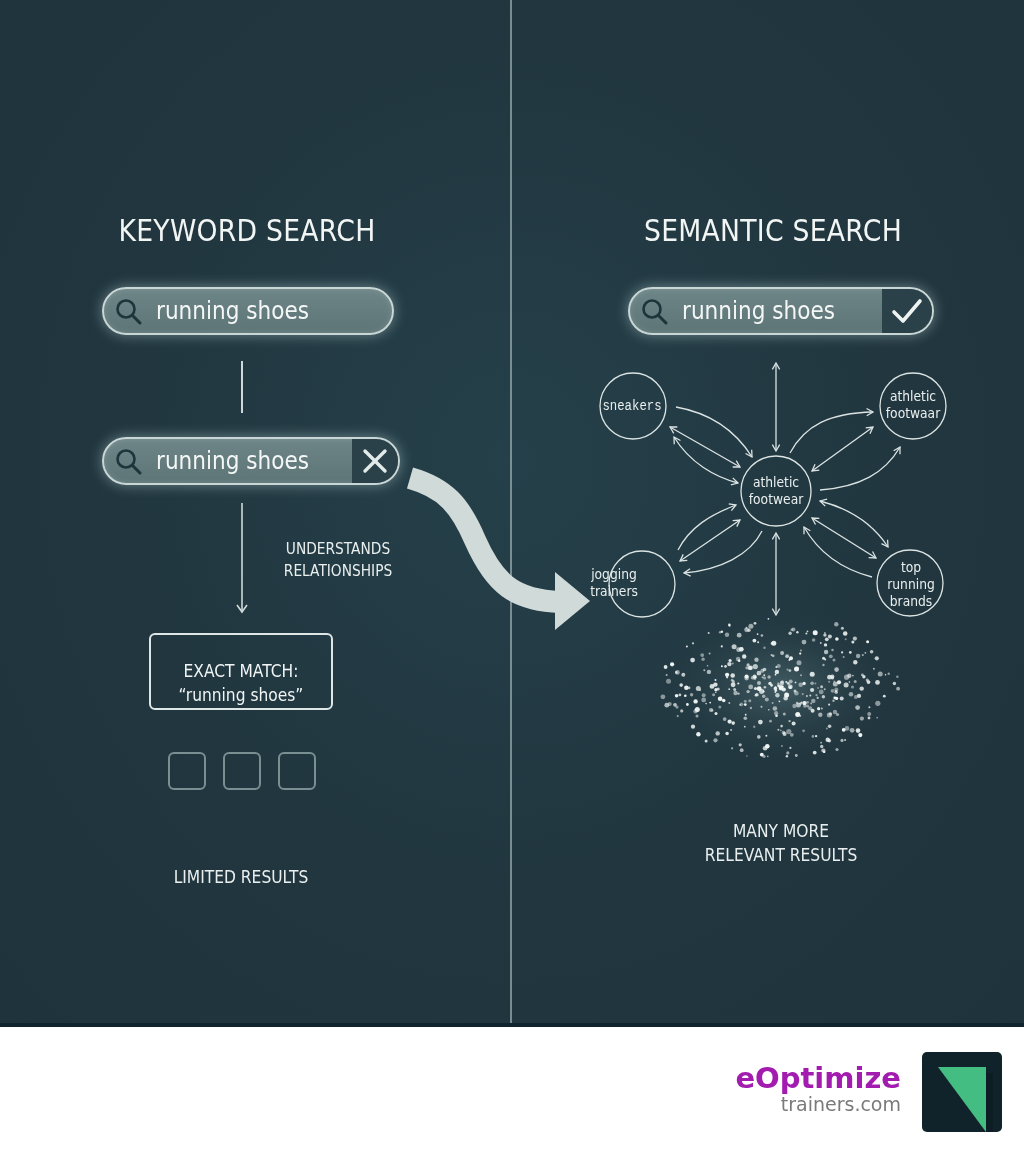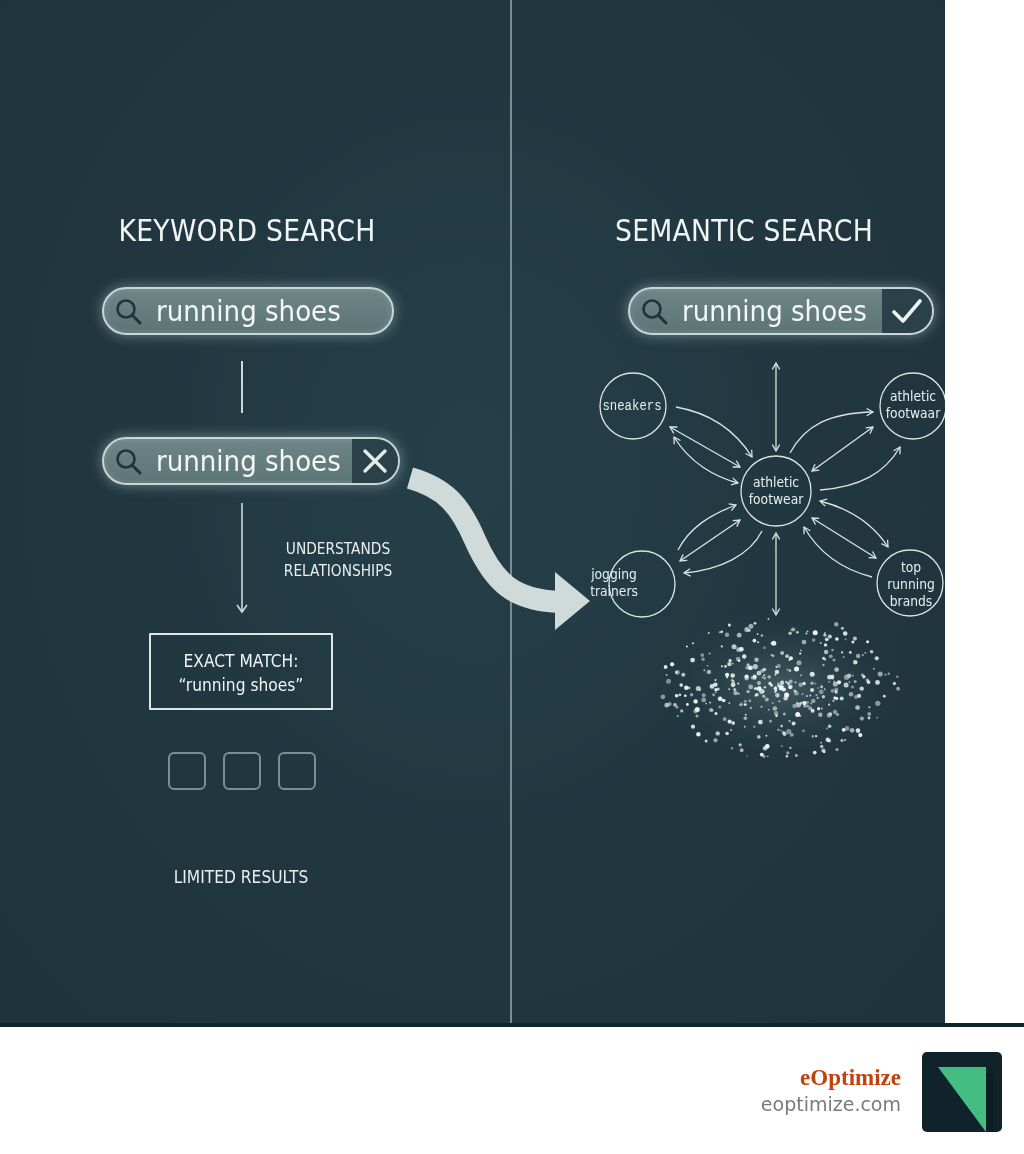--- a/index.html
+++ b/index.html
@@ -2,21 +2,21 @@
 <html><head>
   <meta charset="utf-8">
   <style>
     html, body { margin: 0; padding: 0; }
     body {
       width: 1024px; height: 1154px; position: relative; overflow: hidden;
       background: #ffffff;
       font-family: "Liberation Sans", "DejaVu Sans", sans-serif;
     }
     .panel {
-      position: absolute; left: 0; top: 0; width: 945px; height: 1024px;
+      position: absolute; left: 0; top: 0; width: 1024px; height: 1024px;
       background: radial-gradient(ellipse at 50% 45%, #25404a 0%, #21363f 55%, #1f333c 100%);
       overflow: hidden;
     }
     .bottom-strip { position: absolute; left: 0; top: 1023px; width: 1024px; height: 4px; background: #0f242c; }
     .divider { position: absolute; left: 510px; top: 0; width: 2px; height: 1024px; background: #8fa4a8; opacity: .8; }
 
     .heading {
       position: absolute; color: #f1f5f4; font-size: 31px; letter-spacing: .3px;
       text-align: center; white-space: nowrap; transform: translateX(-50%);
       font-family: "DejaVu Sans", sans-serif; font-weight: normal;
@@ -26,56 +26,56 @@
 
     .search {
       position: absolute; height: 48px; border-radius: 26px;
       background: linear-gradient(180deg, #6d8587 0%, #5d7577 100%);
       border: 2px solid #c9d6d6; box-sizing: border-box;
       box-shadow: 0 0 14px rgba(200,225,225,.45), inset 0 0 6px rgba(255,255,255,.15);
       overflow: hidden;
     }
     .search .mag { position: absolute; left: 10px; top: 8px; width: 30px; height: 30px; }
     .search .q {
-      position: absolute; left: 52px; top: 0; line-height: 45px; font-size: 29px; color: #f4f7f6;
+      position: absolute; left: 52px; top: 0; line-height: 45px; font-size: 24px; color: #f4f7f6;
       font-family: "DejaVu Sans", sans-serif; white-space: nowrap;
     }
     .search .q span { display: inline-block; transform: scaleX(.9); transform-origin: left center; }
     .search .end {
       position: absolute; right: 0; top: 0; bottom: 0; width: 46px; background: #2b4149;
     }
     .search .end svg { position: absolute; left: 8px; top: 7px; }
 
     .vline { position: absolute; width: 2px; background: #cfd9d9; }
     .small-label {
       position: absolute; color: #e9efee; font-size: 16px; line-height: 22px; text-align: center;
       font-family: "DejaVu Sans", sans-serif; white-space: nowrap; margin-top: 36px;
     }
     .small-label span { display: block; transform: scaleX(.86); }
 
     .exact-box {
       position: absolute; left: 149px; top: 633px; width: 184px; height: 77px; box-sizing: border-box;
-      border: 2px solid #dfe7e6; border-radius: 1px; color: #f1f5f4; text-align: center;
-      font-size: 18px; line-height: 24px; padding-top: 14px; font-family: "DejaVu Sans", sans-serif;
+      border: 2px solid #dfe7e6; border-radius: 6px; color: #f1f5f4; text-align: center;
+      font-size: 18px; line-height: 24px; padding-top: 24px; font-family: "DejaVu Sans", sans-serif;
     }
     .exact-box span { display: block; transform: scaleX(.86); }
     .result-square {
       position: absolute; top: 752px; width: 38px; height: 38px; box-sizing: border-box;
       border: 2px solid #7a8f92; border-radius: 6px;
     }
     .node-label {
       position: absolute; color: #e9efee; font-size: 14px; line-height: 17px; text-align: center;
       font-family: "DejaVu Sans", sans-serif; transform: translate(-50%,-50%); white-space: nowrap;
     }
     .node-label span { display: block; transform: scaleX(.88); }
 
     .footer-brand {
       position: absolute; right: 123px; top: 1064px; text-align: right; font-family: "DejaVu Sans", sans-serif;
     }
-    .footer-brand .name { font-size: 23px; font-weight: bold; color: #c2410c; line-height: 28px; font-family: Liberation Serif, serif; }
+    .footer-brand .name { font-size: 29px; font-weight: bold; color: #a21caf; line-height: 28px; }
     .footer-brand .url { font-size: 19px; color: #7a7a7a; line-height: 24px; }
     .logo {
       position: absolute; left: 922px; top: 1052px; width: 80px; height: 80px; border-radius: 5px; background: #10232b;
       overflow: hidden;
     }
   </style>
 </head>
 <body>
 
 <div class="panel">
@@ -131,21 +131,21 @@
 
   <div class="small-label" style="left:141px; top:830px; width:200px; font-size:18px;">
     <span>LIMITED RESULTS</span>
   </div>
 
   <svg style="position:absolute; left:400px; top:460px;" width="200" height="180">
     <path d="M10,18 C45,28 60,45 75,80 C95,125 115,140 160,142" fill="none" stroke="#cfdad9" stroke-width="22" stroke-linecap="butt"></path>
     <polygon points="155,112 190,141 155,170" fill="#cfdad9"></polygon>
   </svg>
 
-  <div class="heading" style="left:744px; top:212px;text-align:right;">
+  <div class="heading" style="left:773px; top:212px;text-align:right;">
     <span>SEMANTIC SEARCH</span>
   </div>
 
   <div class="search" style="left:628px; top:287px; width:306px;">
     <svg class="mag" viewBox="0 0 30 30">
       <circle cx="12" cy="12" r="8.5" fill="none" stroke="#1f333a" stroke-width="2.6"></circle>
       <line x1="18.5" y1="18.5" x2="26" y2="26" stroke="#1f333a" stroke-width="3" stroke-linecap="round"></line>
     </svg>
     <div class="q"><span>running shoes</span></div>
     <div class="end" style="width:50px;">
@@ -594,26 +594,30 @@
       <circle cx="146.4" cy="98.3" r="2.3" fill="#f3f8f7" opacity="0.47"></circle>
       <circle cx="79.6" cy="126.6" r="2.1" fill="#f3f8f7" opacity="0.93"></circle>
       <circle cx="57.6" cy="70.8" r="0.8" fill="#f3f8f7" opacity="0.67"></circle>
       <circle cx="171.6" cy="91.7" r="1.5" fill="#f3f8f7" opacity="0.69"></circle>
       <circle cx="137.9" cy="88.1" r="1.3" fill="#f3f8f7" opacity="0.70"></circle>
       <circle cx="79.3" cy="29.8" r="1.3" fill="#f3f8f7" opacity="0.87"></circle>
       <circle cx="204.9" cy="43.6" r="2.1" fill="#f3f8f7" opacity="0.70"></circle>
       <circle cx="36.9" cy="51.6" r="1.0" fill="#f3f8f7" opacity="0.93"></circle>
     </svg>
 
+  <div class="small-label" style="left:661px; top:783px; width:240px; font-size:18px; line-height:24px;">
+    <span>MANY MORE</span>
+    <span>RELEVANT RESULTS</span>
+  </div>
 </div>
 
 <div class="bottom-strip"></div>
 
 <div class="footer-brand">
   <div class="name">eOptimize</div>
-  <div class="url">eoptimize.com</div>
+  <div class="url">trainers.com</div>
 </div>
 <div class="logo">
   <svg width="80" height="80" viewBox="0 0 80 80">
     <polygon points="20,17 67,17 67,82" fill="#0b1b21" opacity=".7" transform="translate(4,4)"></polygon>
     <polygon points="16,15 64,15 64,80" fill="#44bd82"></polygon>
   </svg>
 </div>
 
 </body></html>

